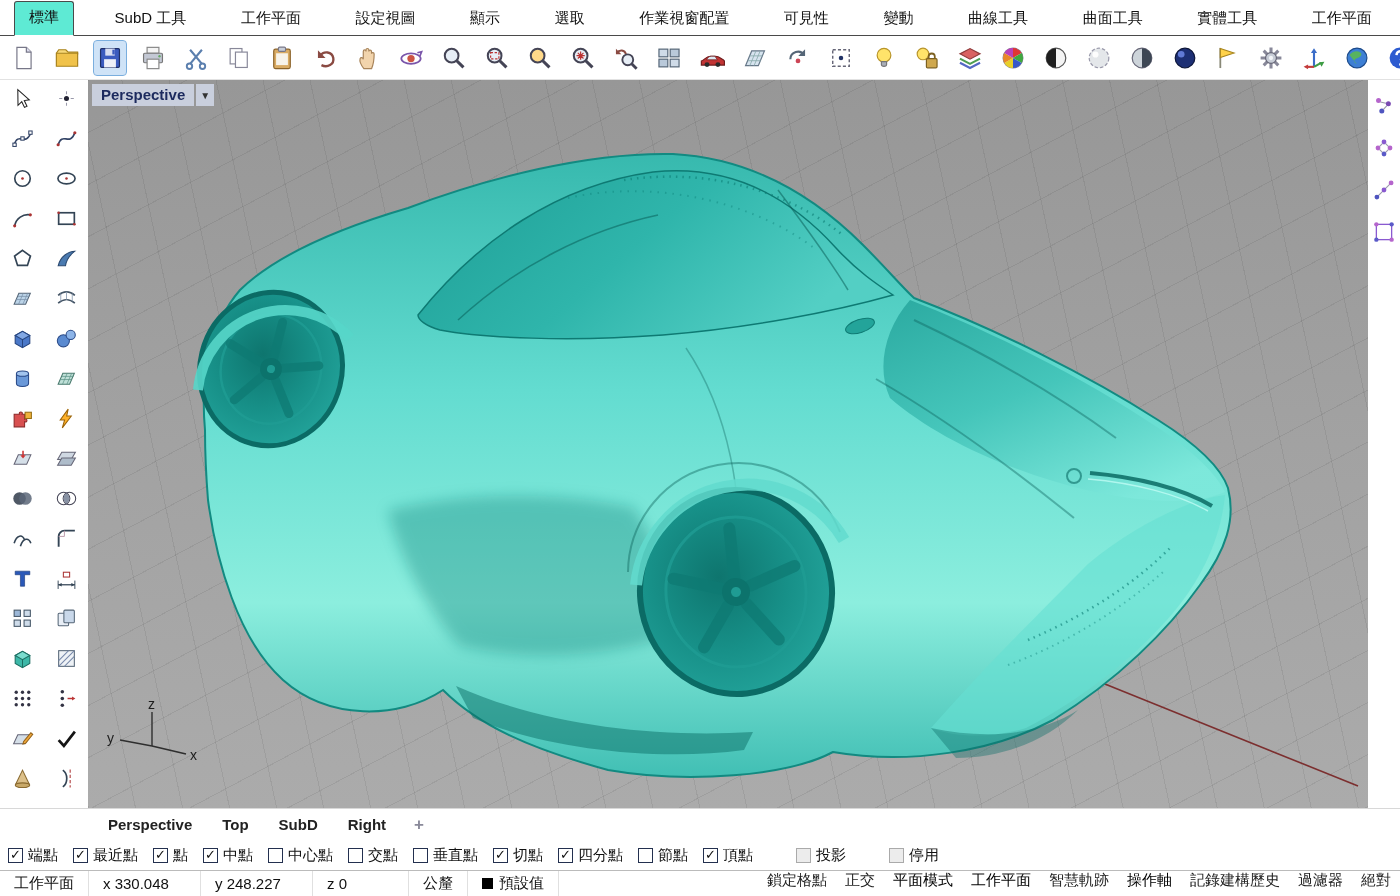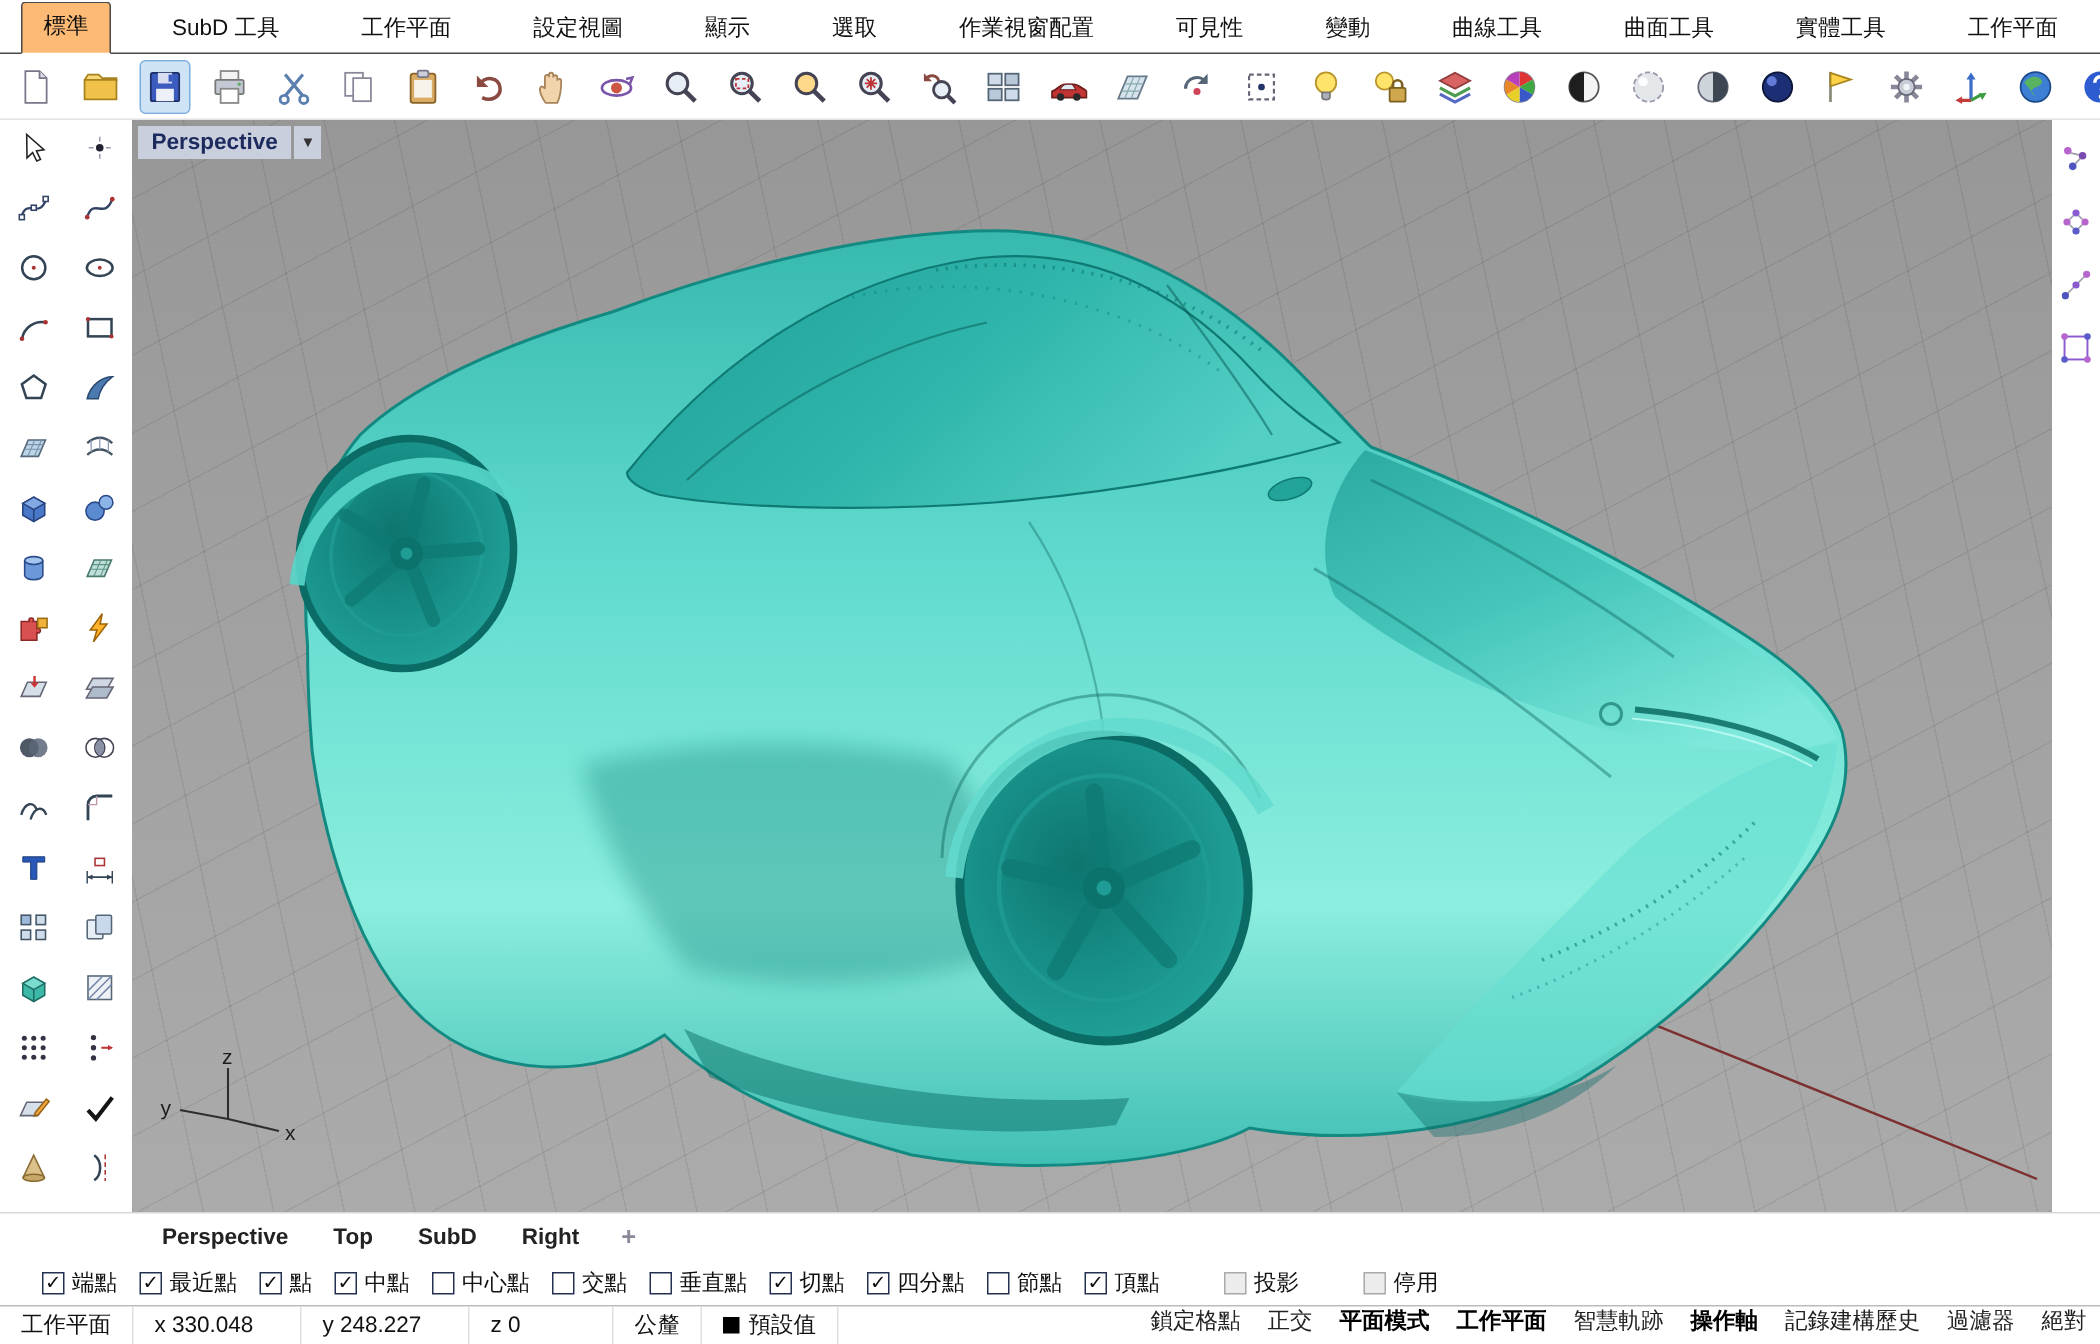--- a/index.html
+++ b/index.html
@@ -5,21 +5,21 @@
   * { box-sizing: border-box; margin: 0; padding: 0; }
   html,body { width:1400px; height:896px; overflow:hidden; background:#fff;
     font-family:"Liberation Sans","DejaVu Sans",sans-serif; color:#111; }
 
   
   .menubar { height:36px; background:#fff; border-bottom:1px solid #4a4a4a;
     display:flex; align-items:flex-end; justify-content:space-between; padding:0 14px; }
   .mtab { padding:6px 14px 8px; font-size:15px; white-space:nowrap; cursor:default;
     margin-bottom:-1px; color:#111; }
   .mtab.active { border:1px solid #4a4a4a; border-bottom:1px solid #fff;
-    border-radius:3px 3px 0 0; background:#fdba74; }
+    border-radius:3px 3px 0 0; background:#5eead4; }
 
   
   .toolbar { height:44px; background:#fff; display:flex; align-items:center;
     padding:0 8px; gap:11px; border-bottom:1px solid #e2e2e2; }
   .tbtn { width:32px; height:34px; display:flex; align-items:center; justify-content:center;
     border-radius:3px; flex:0 0 auto; }
   .tbtn.selected { background:#cfe3f7; outline:1px solid #7aaede; }
   .tbtn .icon-slot { width:26px; height:26px; display:block; }
   .icon-slot svg { width:100%; height:100%; display:block; }
 
@@ -56,41 +56,41 @@
   .vptabs { height:32px; background:#fff; display:flex; align-items:center;
     padding-left:96px; gap:6px; font-size:15px; border-top:1px solid #d8d8d8; }
   .vtwrap { display:flex; gap:6px; }
   .vtab { padding:4px 12px; color:#222;font-weight:bold; }
   .vtab.active { font-weight:bold; }
   .vtplus { color:#8a8a9a; font-size:17px; font-weight:bold; padding:0 10px; }
   .vtplus::before { content:"+"; }
 
   
   .osnapbar { height:30px; background:#fff; display:flex; align-items:center;
-    padding-left:8px; gap:15px; font-size:15px;margin-left:20px; }
+    padding-left:8px; gap:15px; font-size:15px; }
   .oitem { display:flex; align-items:center; gap:5px; white-space:nowrap; }
   .oitem.gap { margin-left:28px; }
   .cb { width:15px; height:15px; border:1.5px solid #23304f; background:#fff;
     display:inline-flex; align-items:center; justify-content:center; font-size:13px; line-height:1; }
   .oitem.checked .cb::before { content:"✓"; font-weight:bold; color:#0d0d0d; margin-top:-1px; }
   .oitem.muted .cb { border-color:#aaa; background:#ececec; }
 
   
   .statusbar { height:26px; background:#fff; border-top:1px solid #bbb; display:flex;
     align-items:stretch; font-size:15px; overflow:hidden; }
   .sleft { display:flex; }
   .scell { display:flex; align-items:center; gap:6px; padding:0 14px;
     border-right:1px solid #e0e0e0; white-space:nowrap; }
   .sleft .scell:nth-child(2), .sleft .scell:nth-child(3) { min-width:112px; }
   .sleft .scell:nth-child(4) { min-width:96px;text-align:right; }
   .scell .chip { display:none; }
   .scell.swatch .chip { display:inline-block; width:11px; height:11px; background:#000; }
   .sright { margin-left:auto; display:flex; }
   .stoggle { padding:0 9px; white-space:nowrap; color:#222; }
-  .stoggle.bold { font-weight:bold; color:#000; }
+  .stoggle.bold { font-weight:normal; color:#000; }
 </style>
 </head>
 <body>
 
 <div class="menubar">
 
 <div class="mtab active"><span>標準</span></div>
     <div class="mtab"><span>SubD 工具</span></div>
     <div class="mtab"><span>工作平面</span></div>
     <div class="mtab"><span>設定視圖</span></div>

